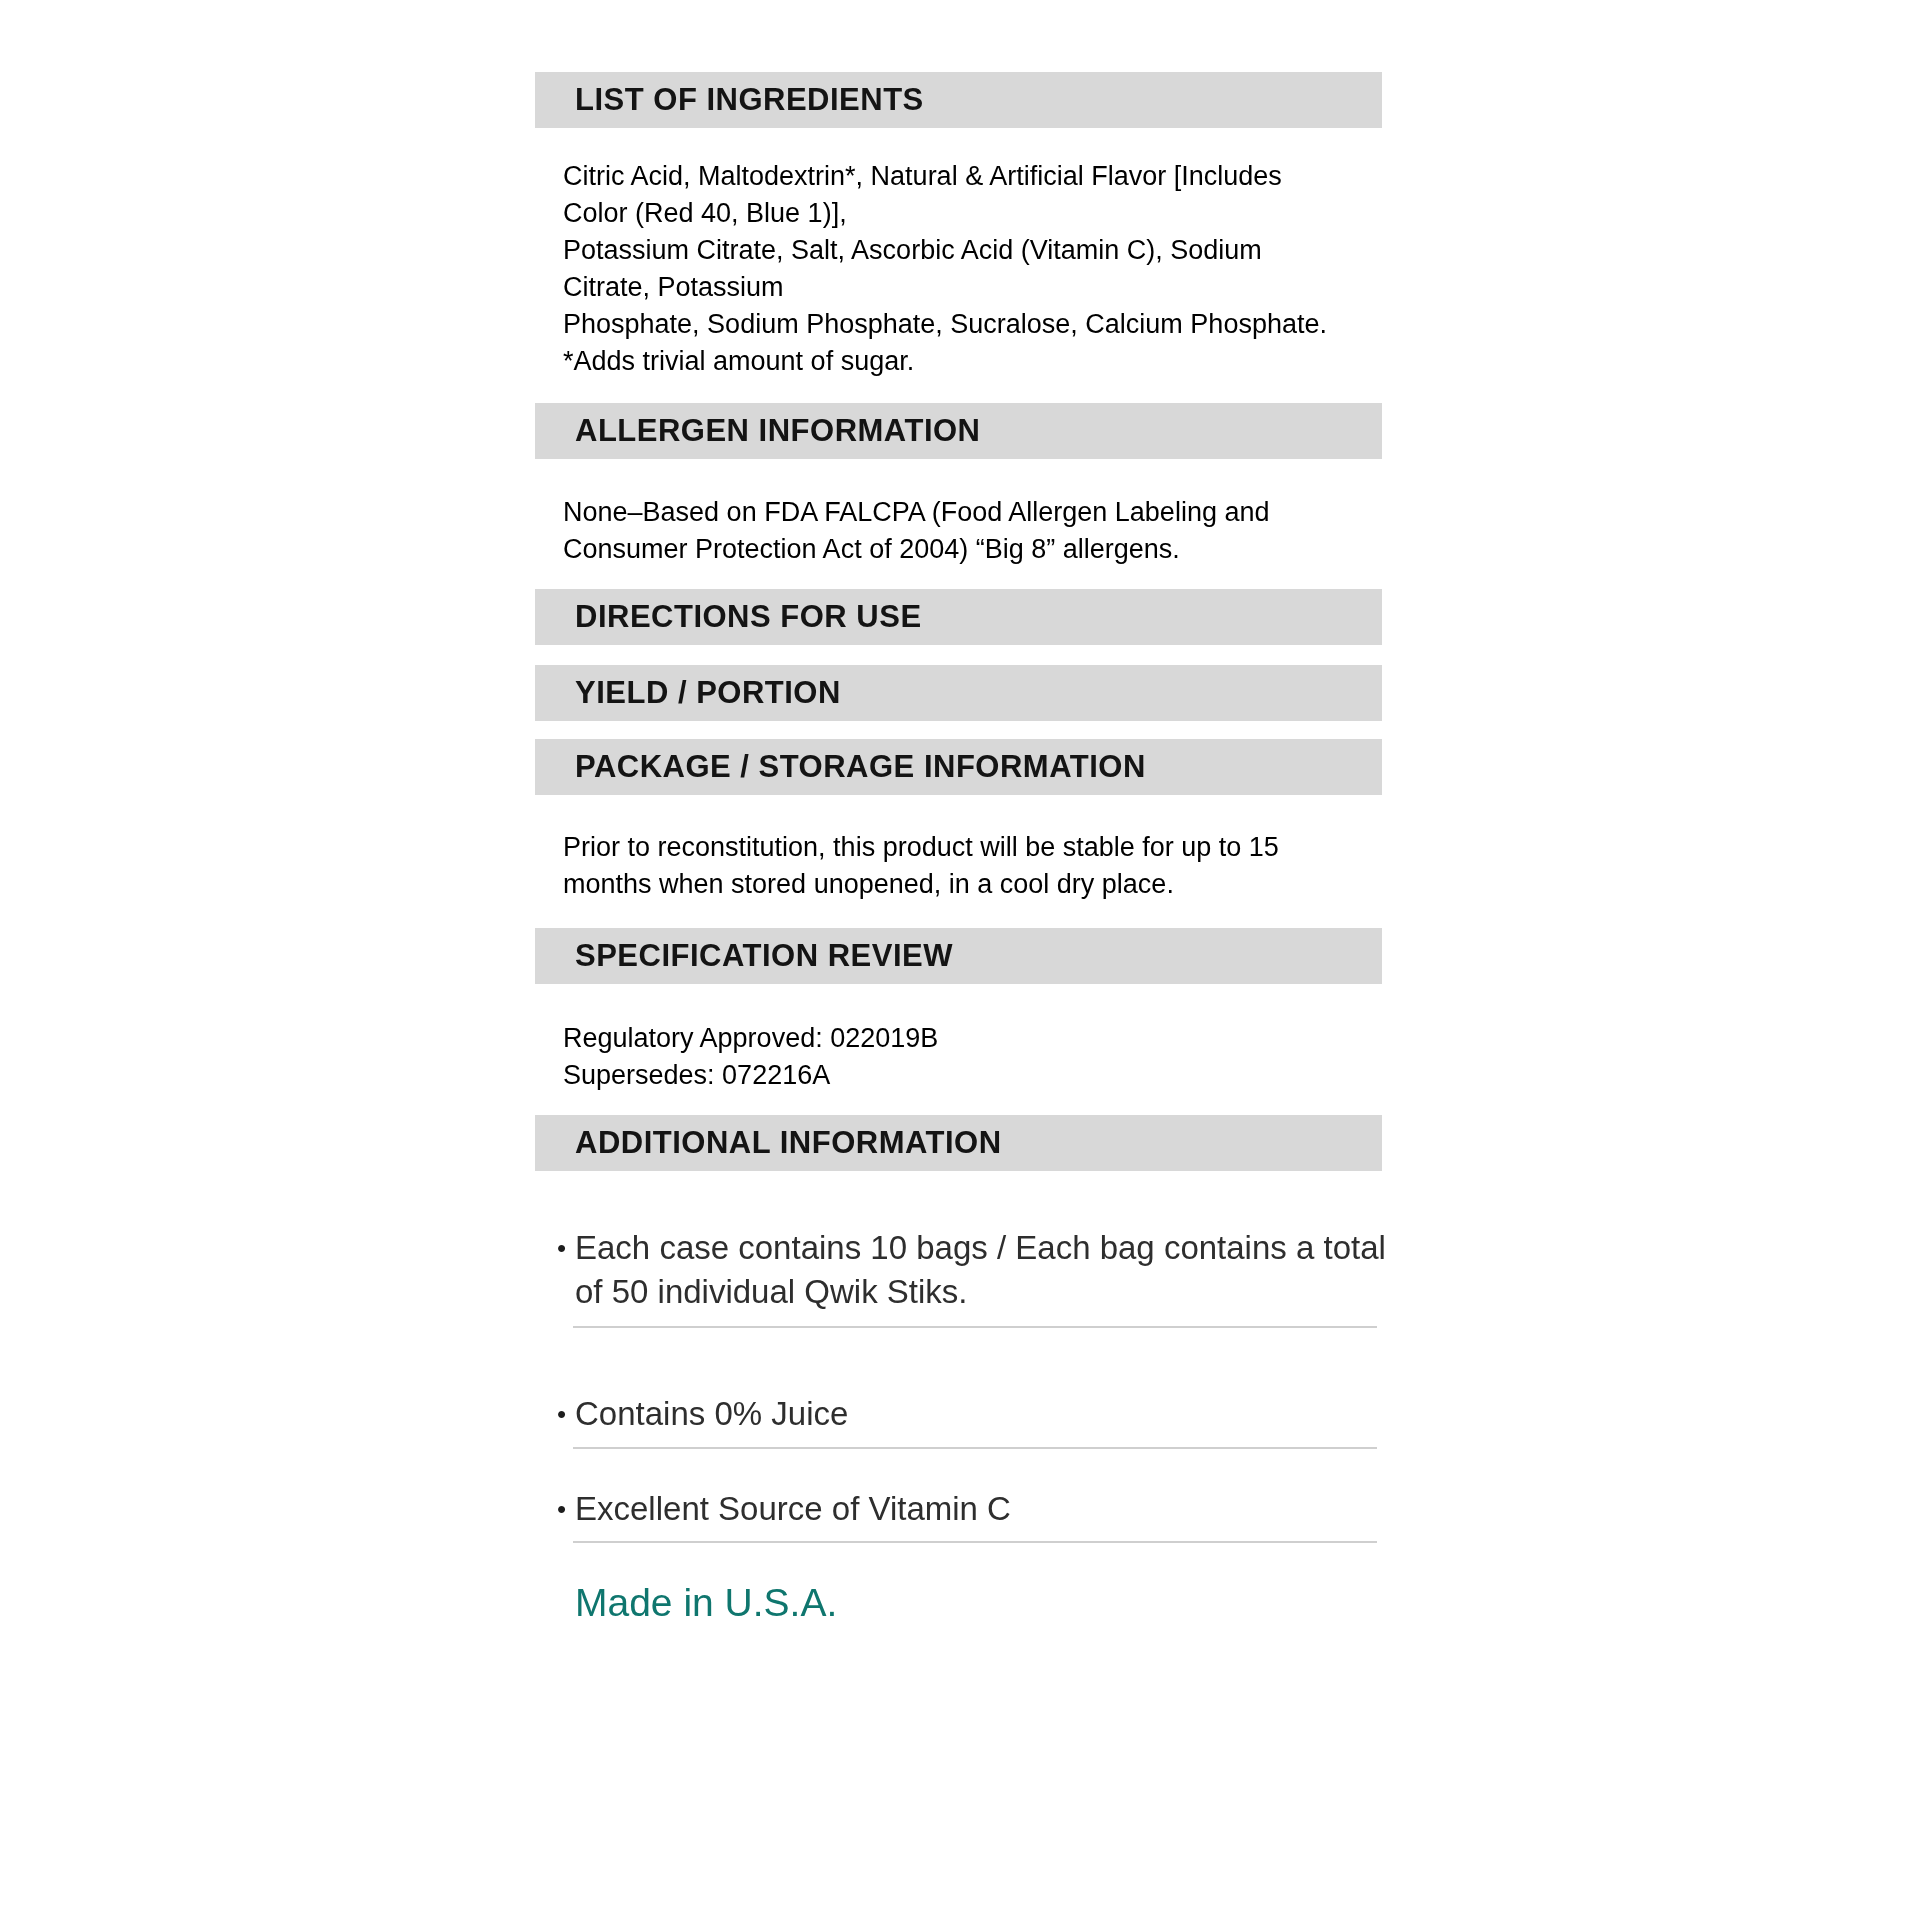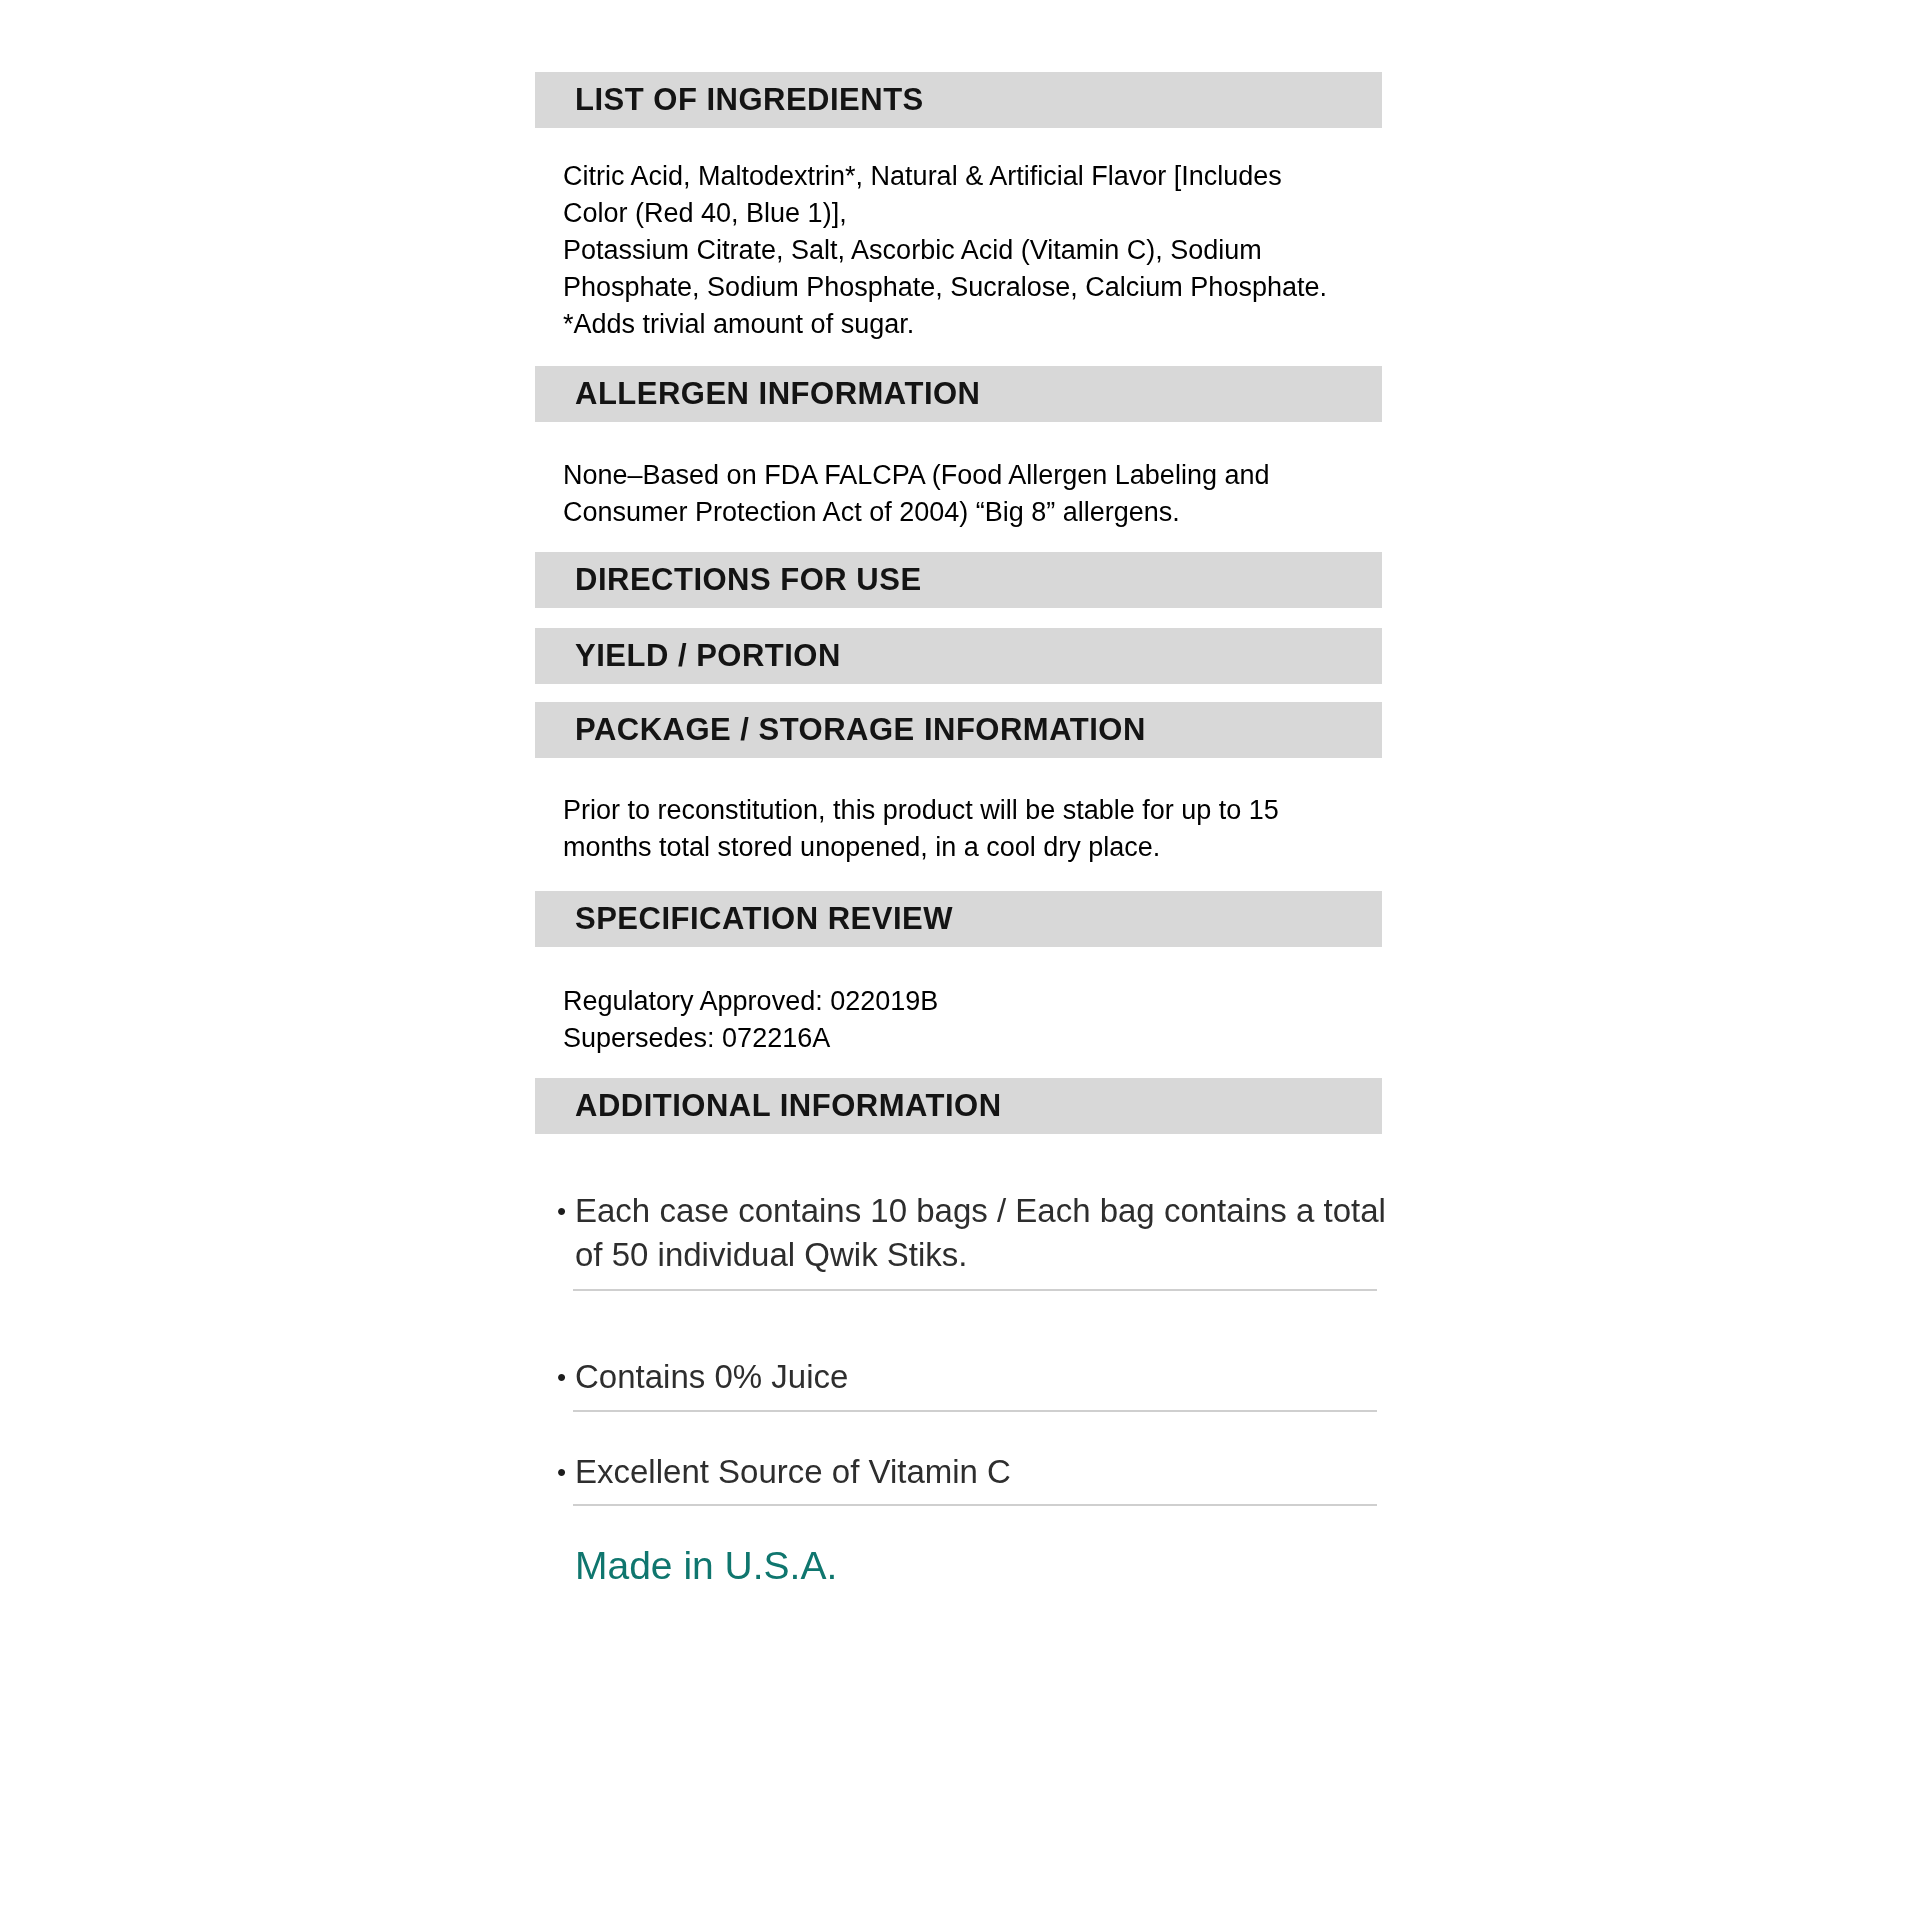--- a/index.html
+++ b/index.html
@@ -99,38 +99,39 @@
 <body>
 
 <div class="page">
   <div class="doc">
 
     <div class="sec-header mt-b1">LIST OF INGREDIENTS</div>
     <div class="sec-body body-ingredients">
       <div class="line">Citric Acid, Maltodextrin*, Natural &amp; Artificial Flavor [Includes</div>
       <div class="line">Color (Red 40, Blue 1)],</div>
       <div class="line">Potassium Citrate, Salt, Ascorbic Acid (Vitamin C), Sodium</div>
+      <div class="line">Citrate, Potassium</div>
       <div class="line">Phosphate, Sodium Phosphate, Sucralose, Calcium Phosphate.</div>
       <div class="line">*Adds trivial amount of sugar.</div>
     </div>
 
     <div class="sec-header bar-allergen">ALLERGEN INFORMATION</div>
     <div class="sec-body body-allergen">
       <div class="line">None–Based on FDA FALCPA (Food Allergen Labeling and</div>
       <div class="line">Consumer Protection Act of 2004) “Big 8” allergens.</div>
     </div>
 
     <div class="sec-header bar-directions">DIRECTIONS FOR USE</div>
 
     <div class="sec-header bar-yield">YIELD / PORTION</div>
 
     <div class="sec-header bar-storage">PACKAGE / STORAGE INFORMATION</div>
     <div class="sec-body body-storage">
       <div class="line">Prior to reconstitution, this product will be stable for up to 15</div>
-      <div class="line">months total stored unopened, in a cool dry place.</div>
+      <div class="line">months when stored unopened, in a cool dry place.</div>
     </div>
 
     <div class="sec-header bar-specreview">SPECIFICATION REVIEW</div>
     <div class="sec-body body-specreview">
       <div class="line">Regulatory Approved: 022019B</div>
       <div class="line">Supersedes: 072216A</div>
     </div>
 
     <div class="sec-header bar-additional">ADDITIONAL INFORMATION</div>
 

